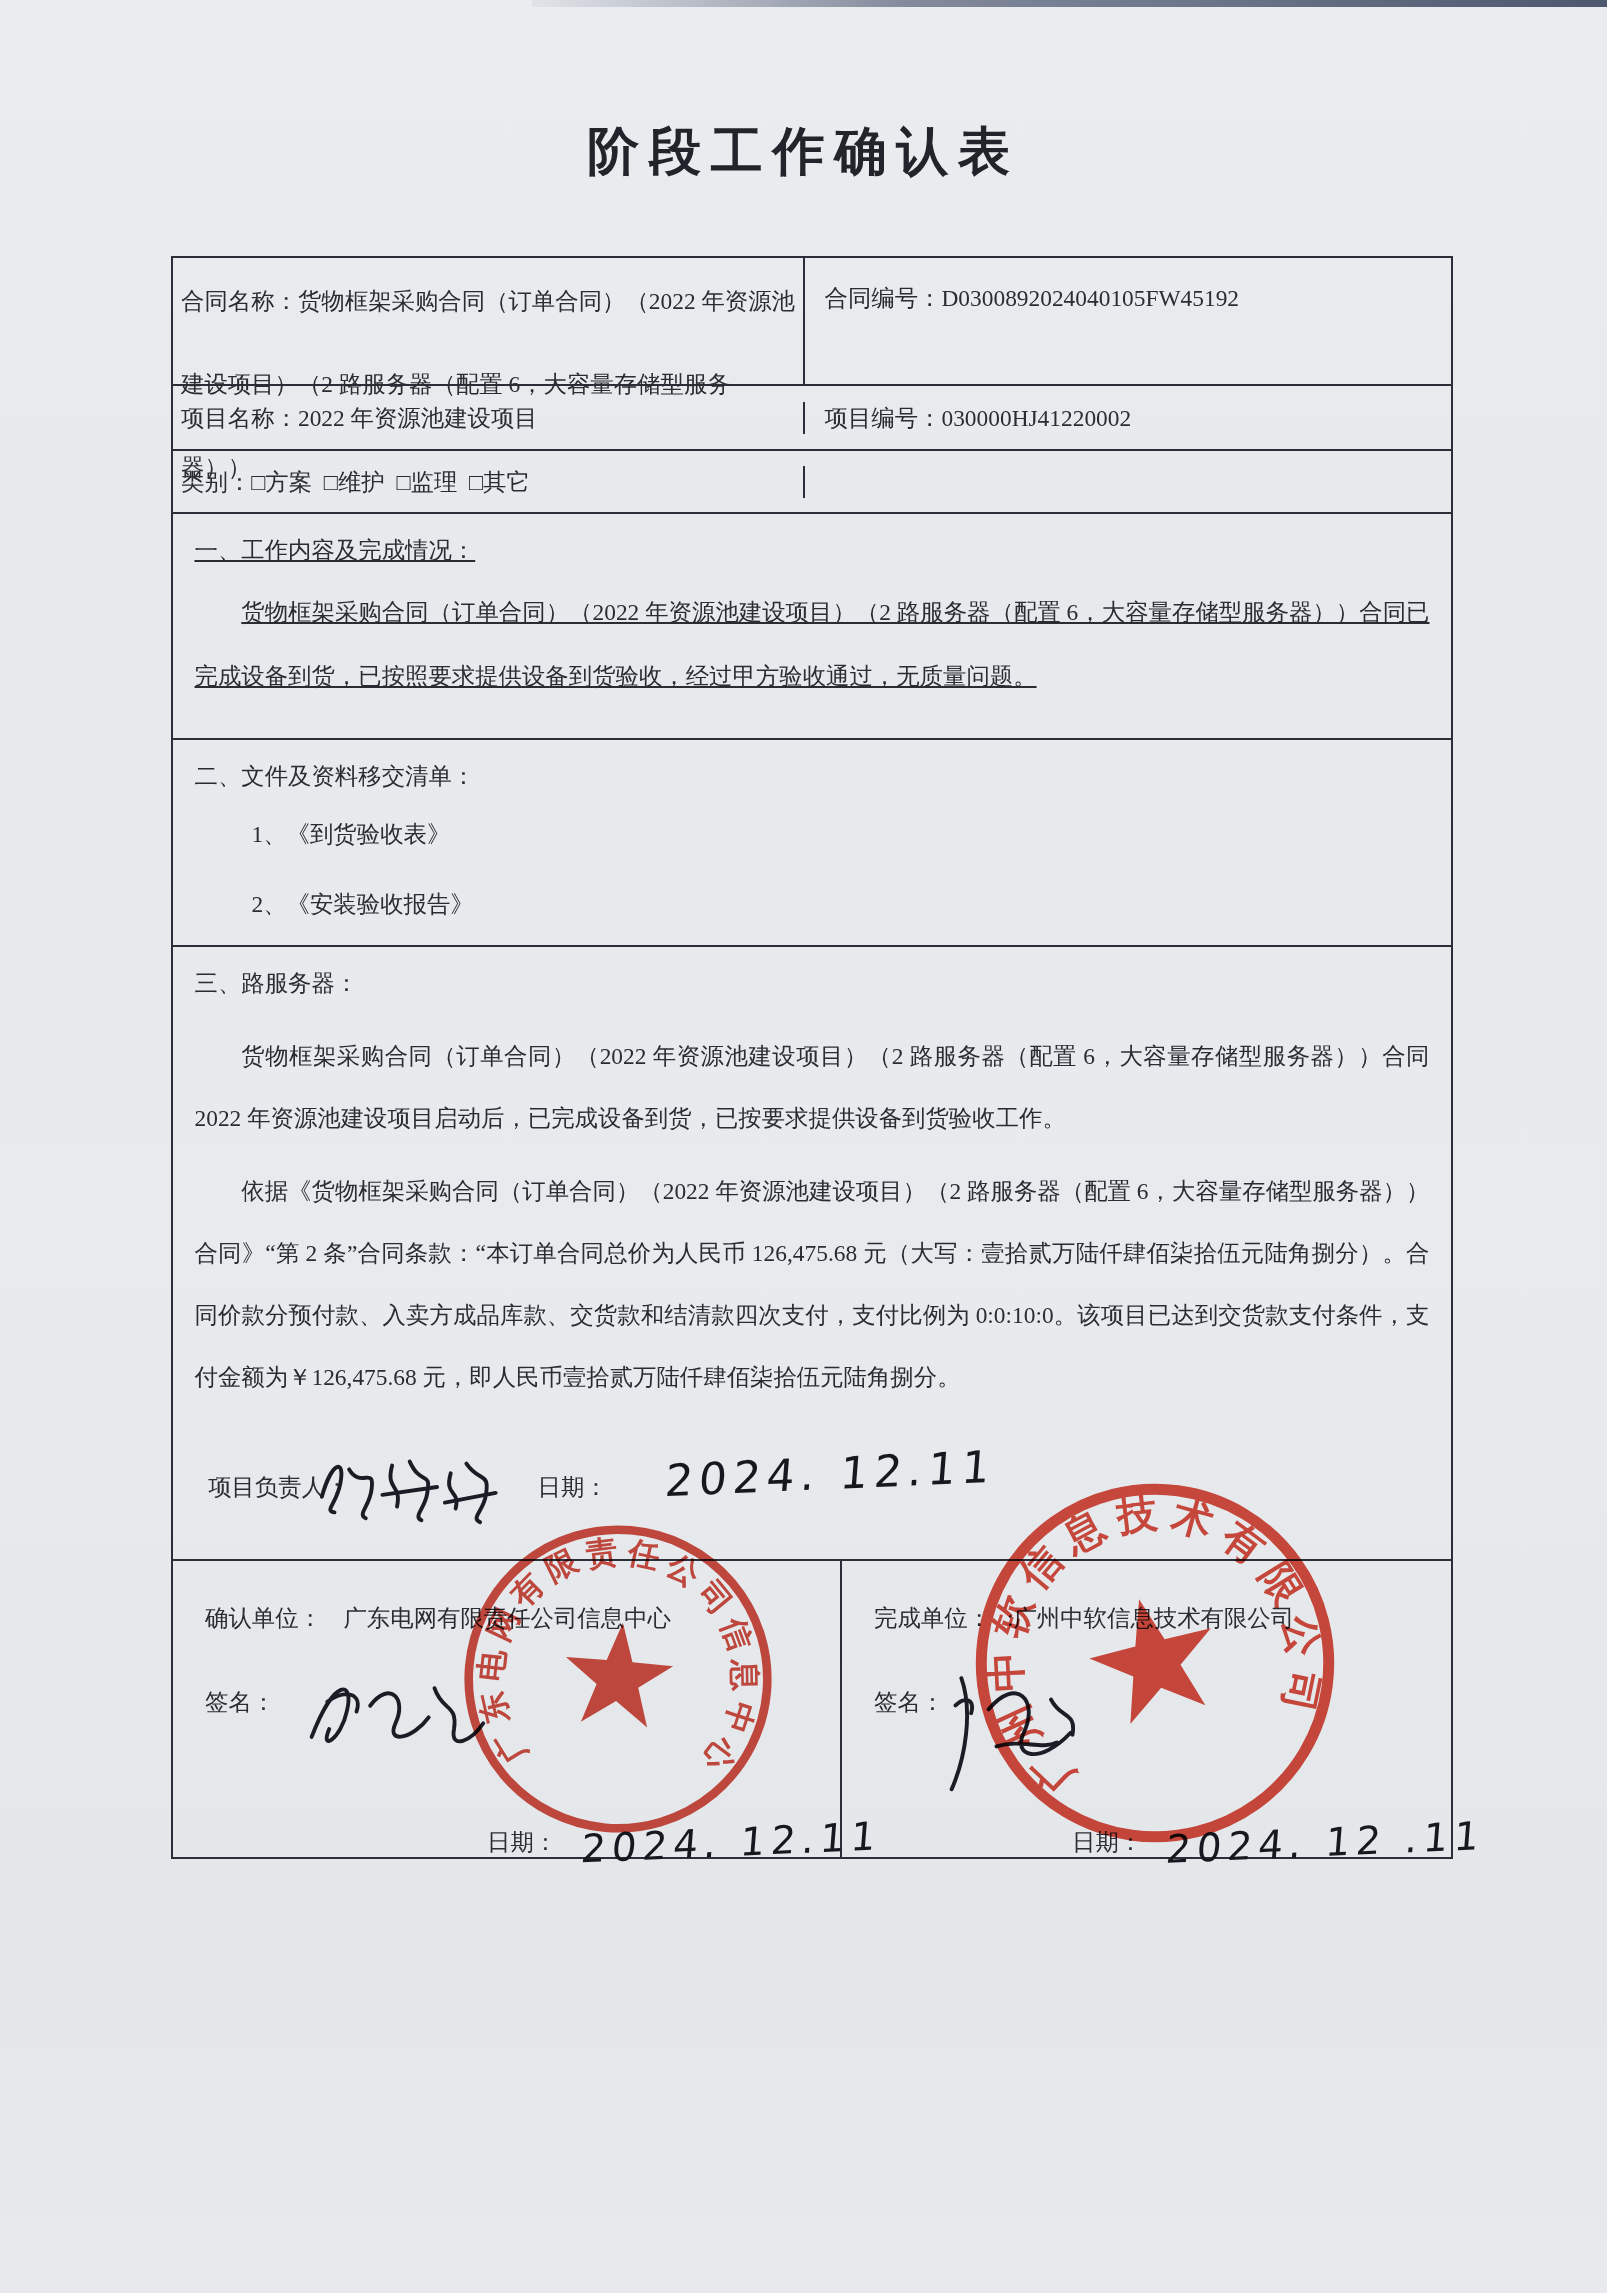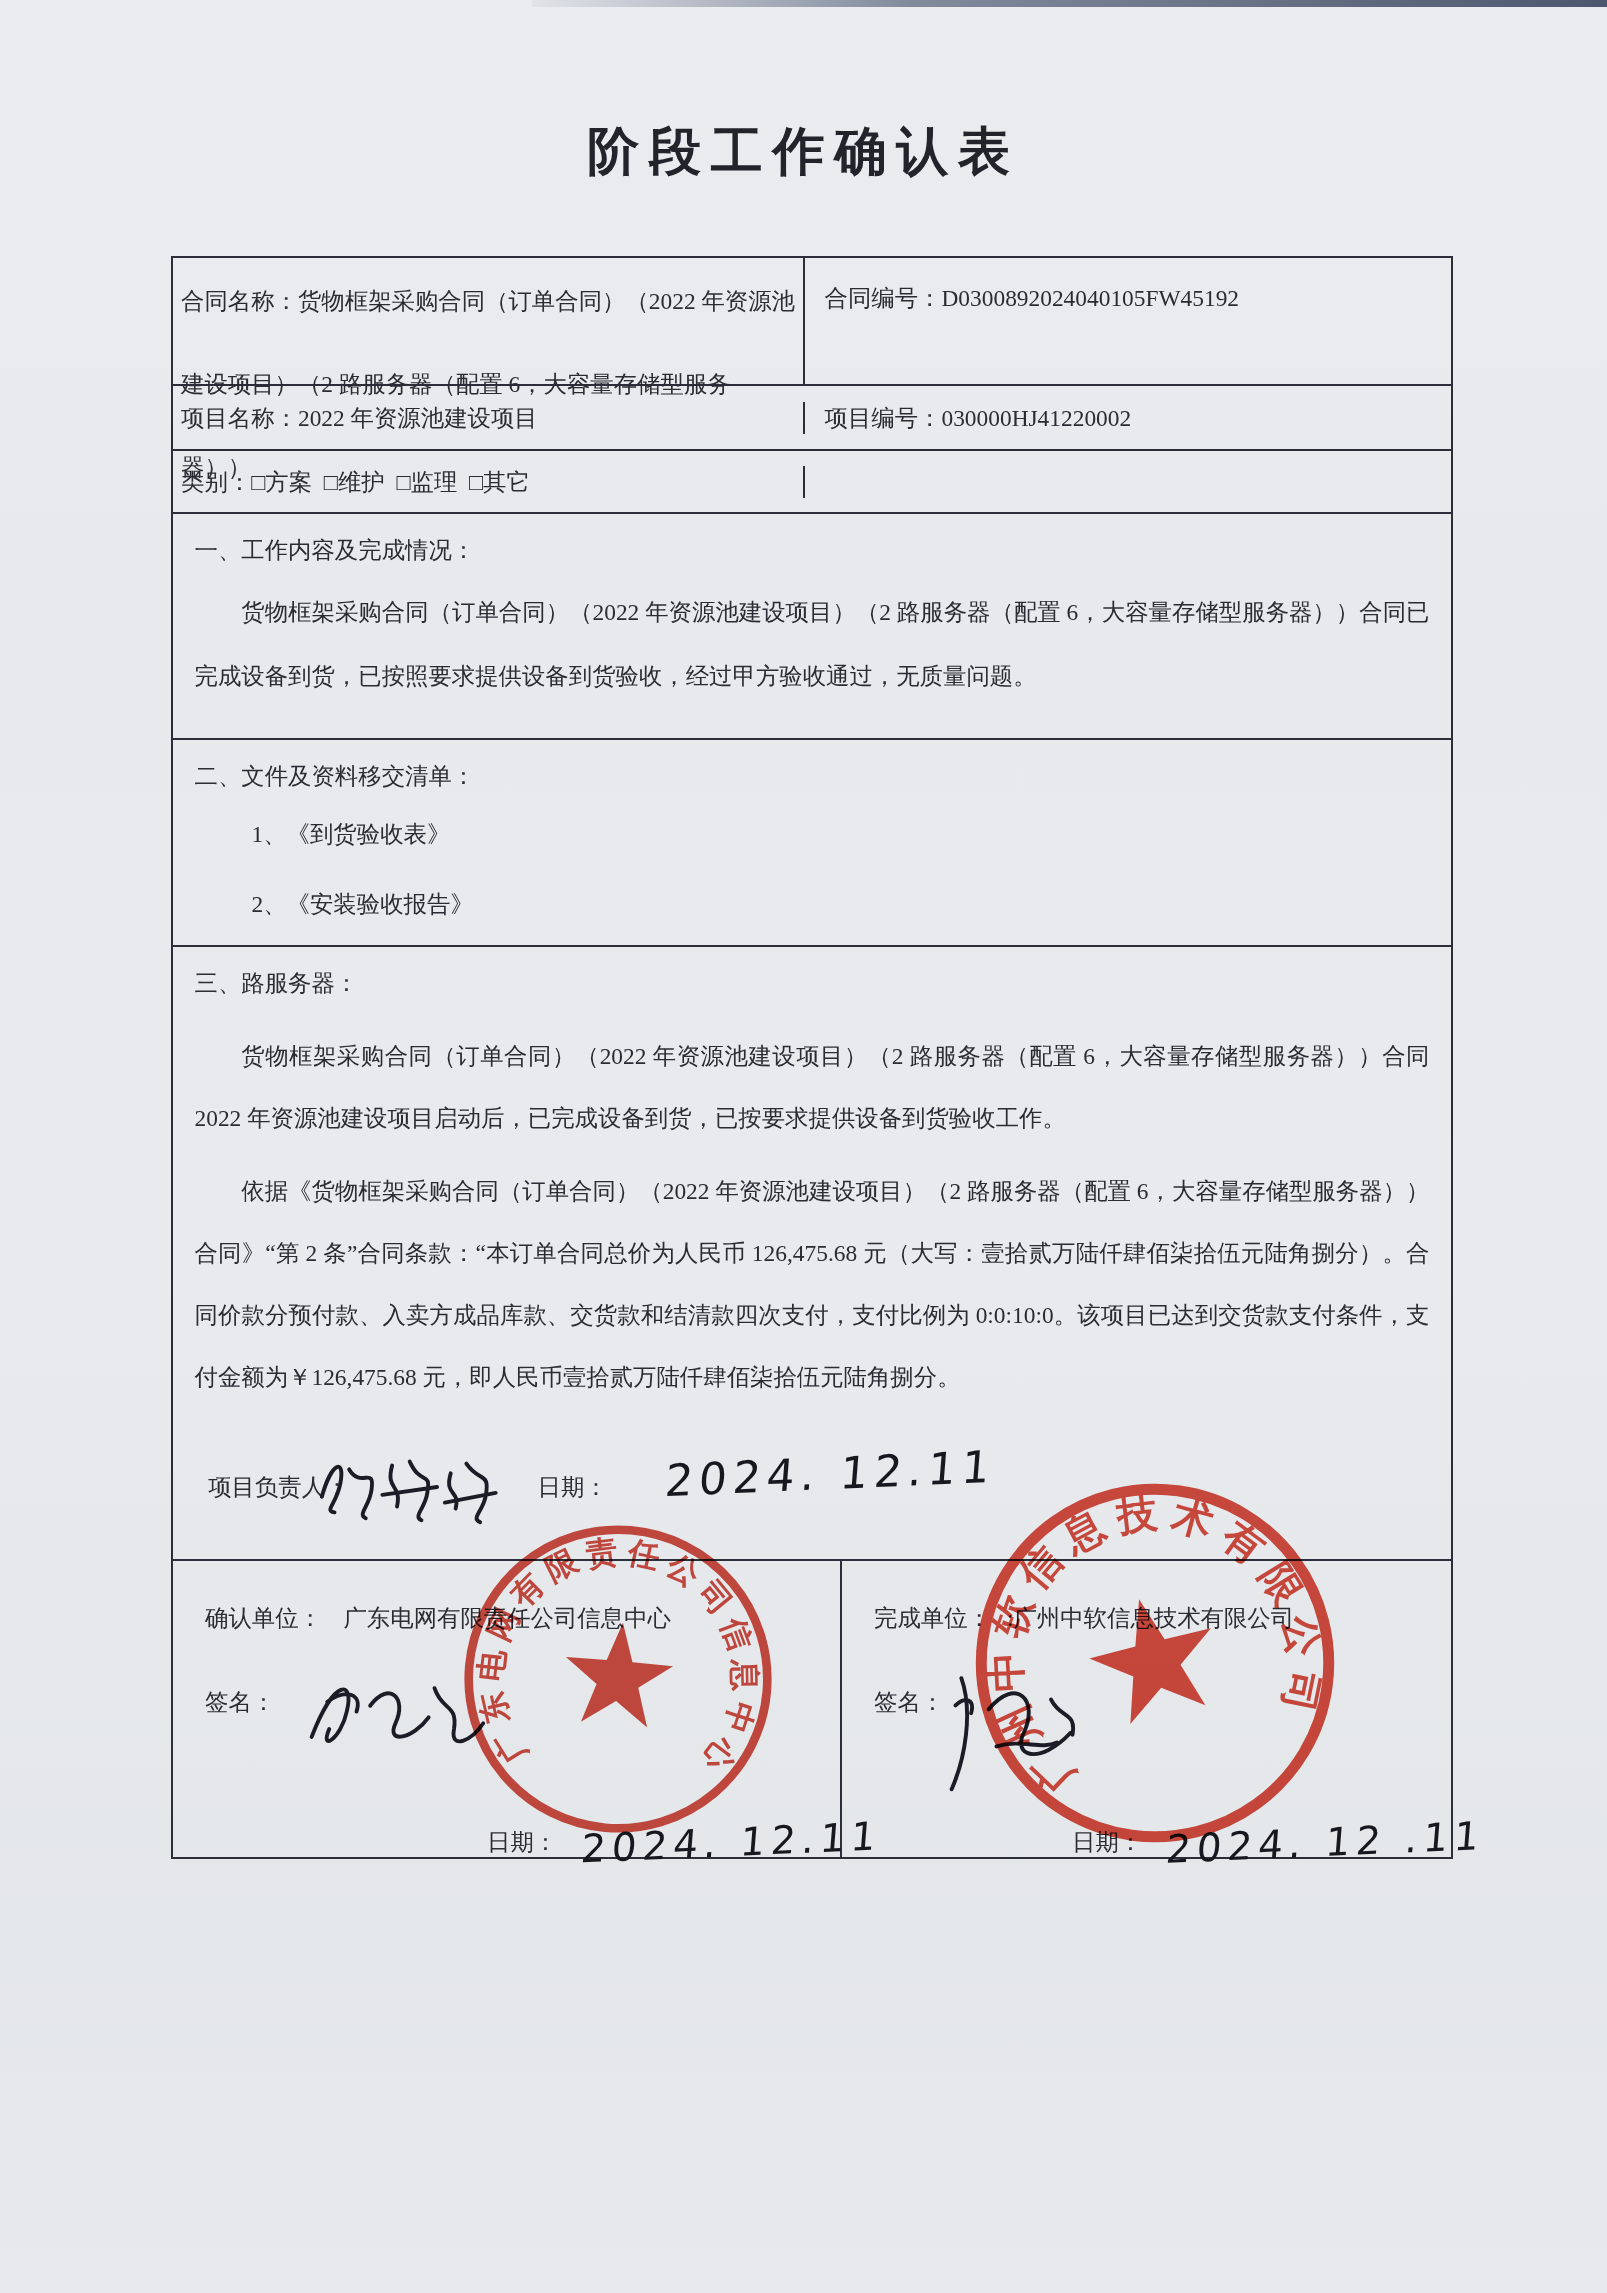--- a/index.html
+++ b/index.html
@@ -29,21 +29,21 @@
   .bt2 { border-top:2px solid #2b2d38; }
   .bt3 { border-top:2.9px solid #2c2e3a; }
   .cl { width:632px; border-right:2px solid #2b2d38; padding:0 8px; }
   .cr { flex:1; padding:0 19.5px; }
   .r1 { height:126px; }
   .r1 .cl { line-height:83px; padding-top:2px; }
   .r1 .cr { padding-top:23.4px; line-height:35px; }
   .r2 { height:65px; align-items:center; }
   .r3 { height:63px; align-items:center; }
   .sec { position:relative; display:block; padding:0 21.5px; font-size:23.4px; }
-  .s1 { height:226px; }
+  .s1 { height:226px;text-decoration:underline; }
   .s2 { height:207px; }
   .s3 { height:614px; }
   .sec .head { margin-top:19.5px; line-height:33px; }
   .s1 .para { margin-top:13.7px; line-height:64px; text-indent:2em; text-align:justify; }
   .s2 .item { margin-top:13.7px; line-height:56px; padding-left:57px; }
   .s2 .item:first-of-type { margin-top:15.6px; }
   .s3 .para1 { margin-top:25px; line-height:62px; text-indent:2em; text-align:justify; }
   .s3 .para2 { margin-top:11.7px; line-height:62px; text-indent:2em; text-align:justify; }
   .leader-row { position:absolute; left:21.5px; right:21.5px; top:499px; height:84px; }
   .leader-label { position:absolute; left:13.7px; top:25px; }

